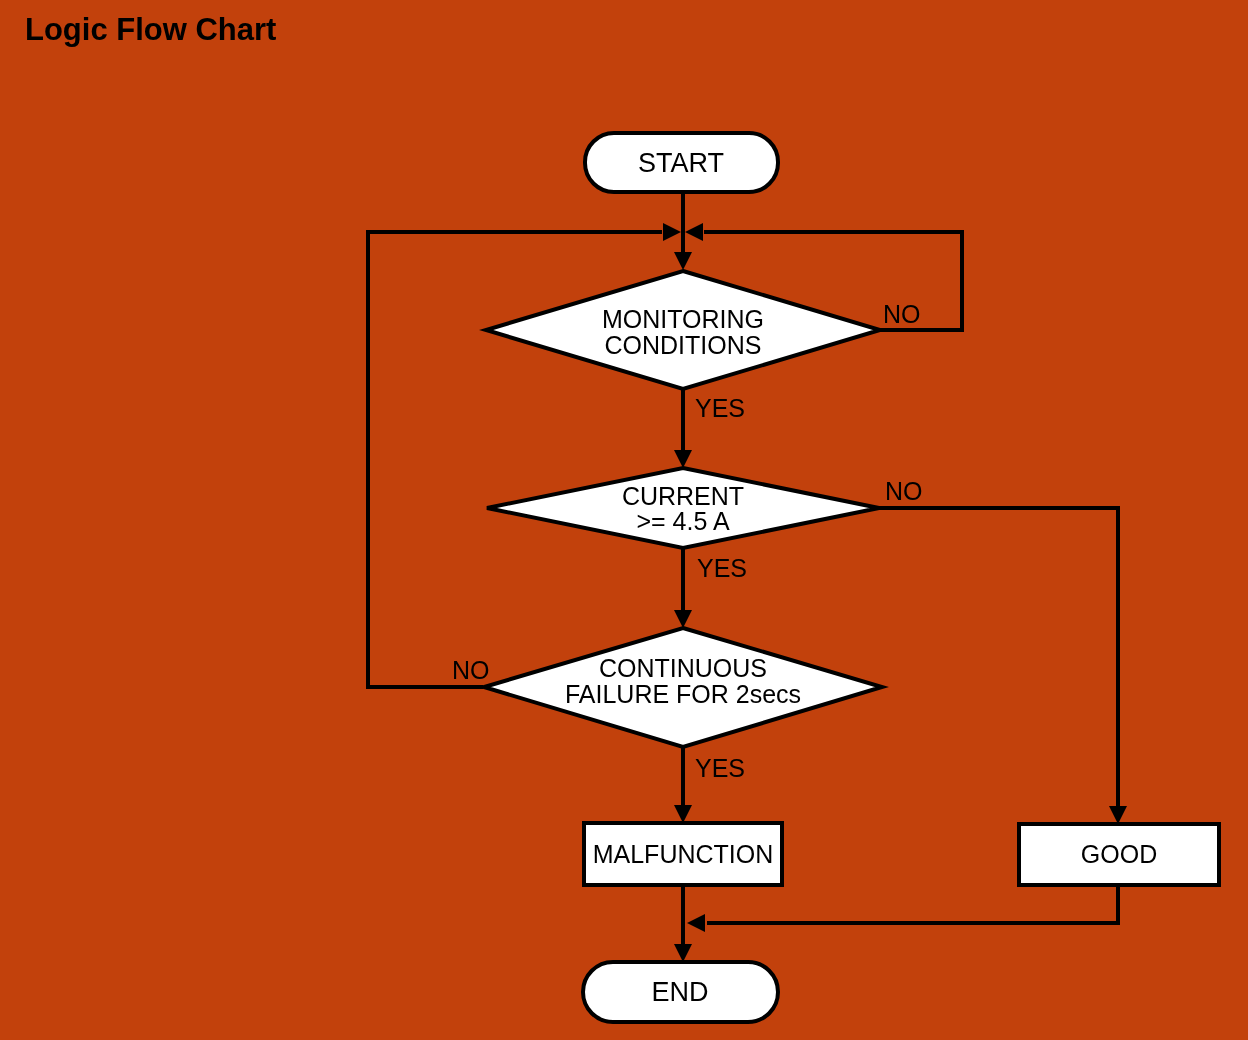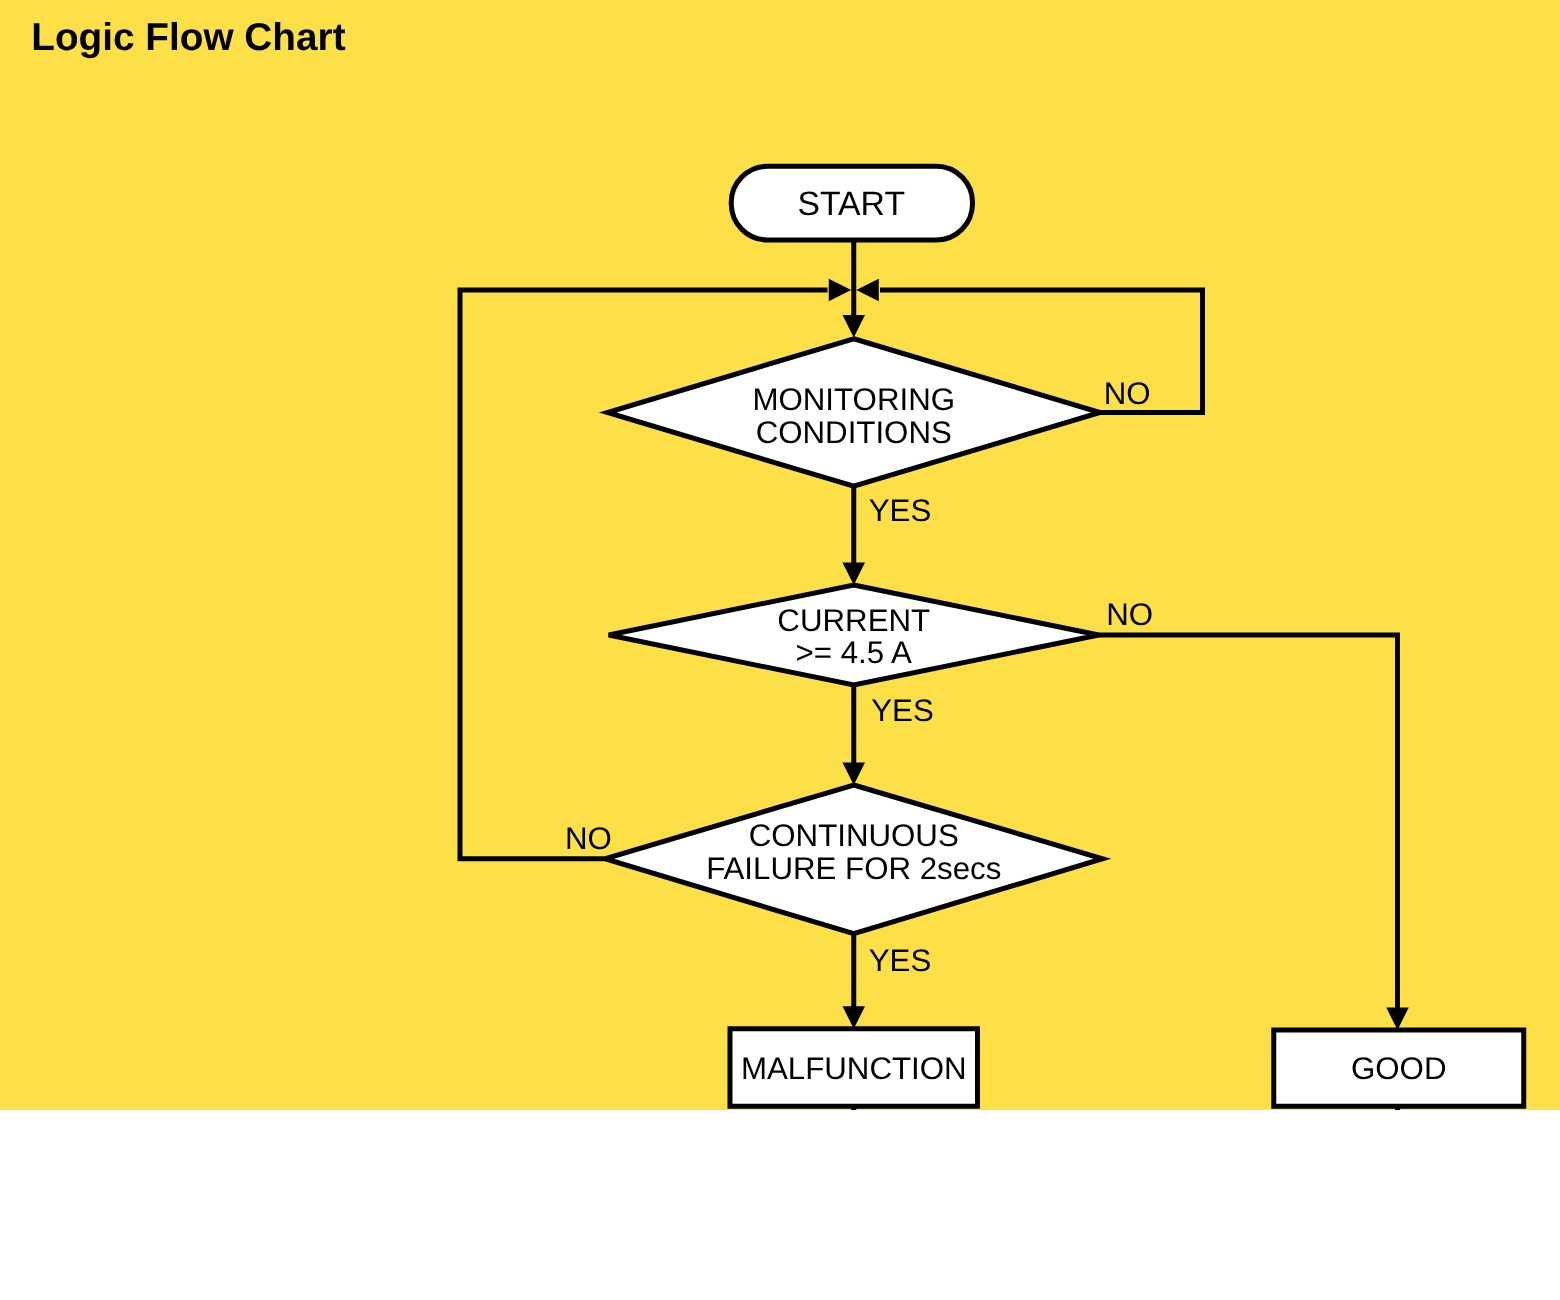--- a/index.html
+++ b/index.html
@@ -3,22 +3,22 @@
 <meta charset="utf-8">
 <style>
   html, body {
     margin: 0;
     padding: 0;
     background: #ffffff;
   }
   .canvas {
     position: relative;
     width: 1248px;
-    height: 888px;
-    background: #fde047;
+    height: 1040px;
+    background: #c2410c;
     overflow: hidden;
   }
   svg { position: absolute; left: 0; top: 0; }
   text {
     font-family: "Liberation Sans", "DejaVu Sans", sans-serif;
     fill: #000000;
   }
   .title-text {
     font-size: 31px;
     font-weight: bold;

